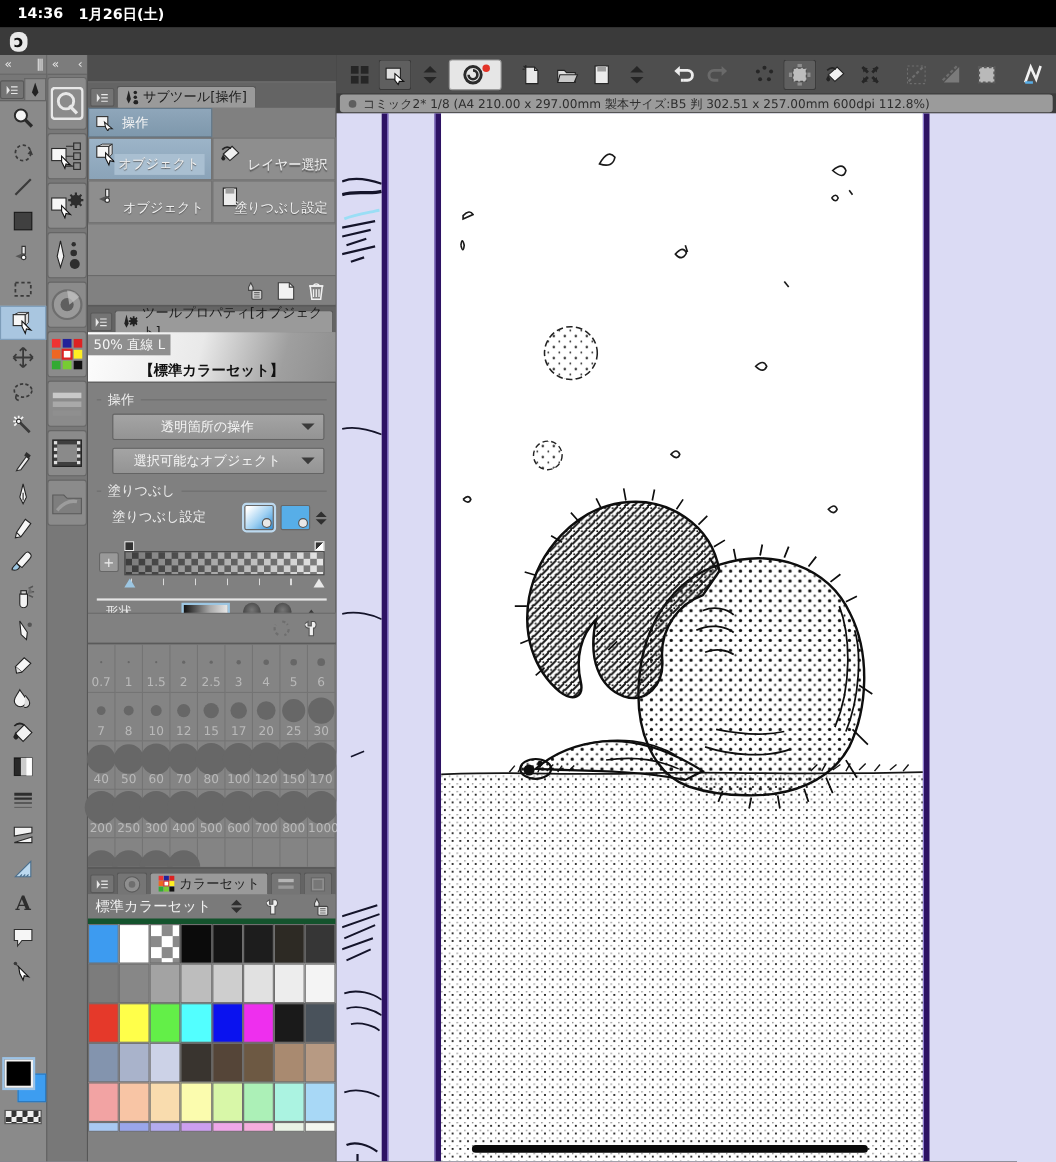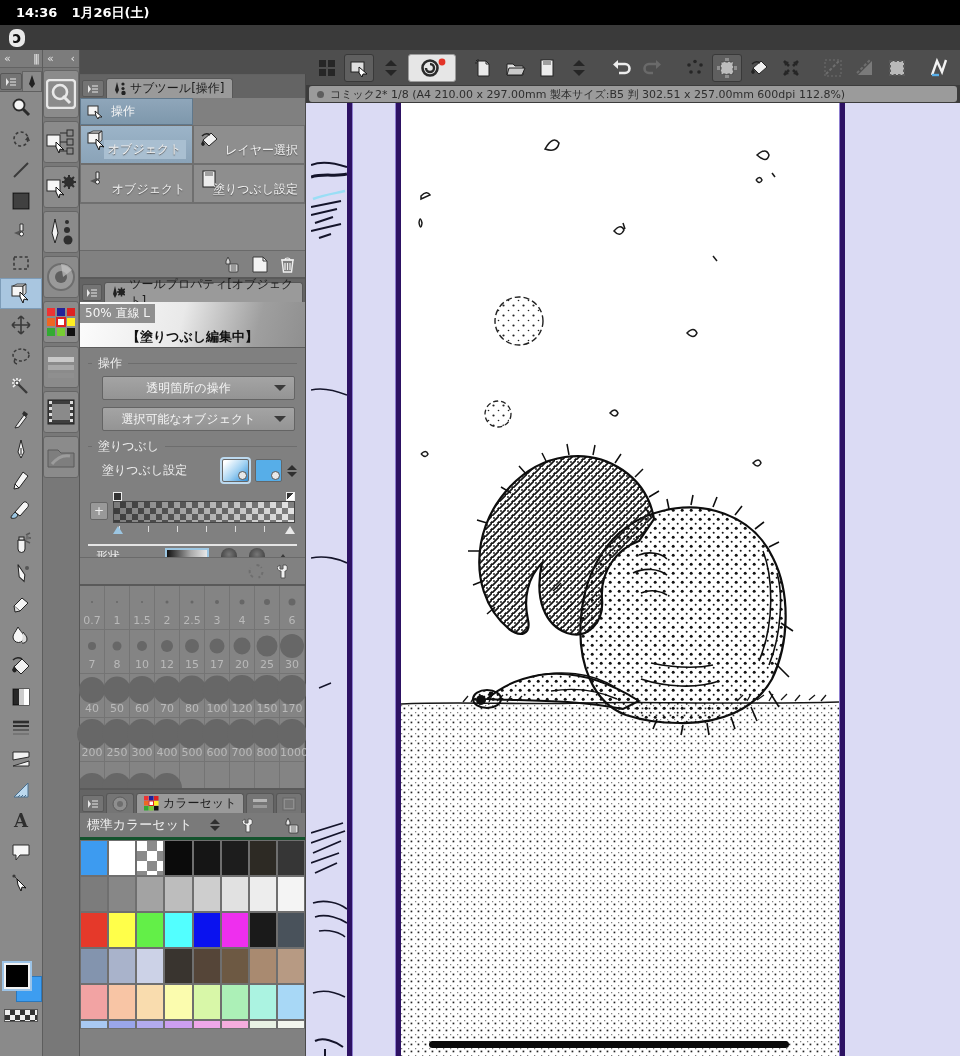--- a/index.html
+++ b/index.html
@@ -111,21 +111,21 @@
   .shape-up { width:0; height:0; border:6px solid transparent; border-bottom:8px solid #3a3a3a; }
 
   
   .bs-grid { display:grid; grid-template-columns:repeat(9,1fr); background:#848484; }
   .bs-cell { height:44px; border-right:1px solid #747474; border-bottom:1px solid #747474; position:relative; }
   .bs-dot { position:absolute; left:50%; top:38%; transform:translate(-50%,-50%); border-radius:50%; background:#676767; }
   .bs-num { position:absolute; left:0; right:0; bottom:2px; text-align:center; color:#b9b9b9; font-size:11px; }
   .bs-part { height:26px; overflow:hidden; }
 
   
-  .cs-preset { height:27px; background:#7a7a7a; border-bottom:3px solid #14532d; display:flex; align-items:center; padding:0 6px;gap:12px; }
+  .cs-preset { height:27px; background:#7a7a7a; border-bottom:5px solid #14532d; display:flex; align-items:center; padding:0 6px;gap:12px; }
   .cs-preset .pname { flex:1; text-align:center; color:#f0f0f0; font-size:13px; }
   .sw-grid { display:grid; grid-template-columns:repeat(8,1fr); }
   .sw { height:36px; border:1px solid #6f6f6f; }
   .sw.checker { background:conic-gradient(#8a8a8a 0 25%,#fff 0 50%,#8a8a8a 0 75%,#fff 0) 0 0/20px 20px; }
   .sw-sliver { height:9px; overflow:hidden; }
   .sw-sliver .sw { height:9px; }
   .cs-foot { height:28px; display:flex; align-items:center; gap:14px; padding:0 10px; background:#818181; }
   .cs-foot .spacer { flex:1; }
 
   
@@ -553,21 +553,21 @@
           <svg width="14" height="13">
               <path d="M3 0 L5 8 L3 12 L1 8 Z" fill="#222"></path>
               <circle cx="9.5" cy="6" r="3" fill="#222"></circle>
               <path d="M9.5 1.5v9 M5 6h9 M6.3 2.8l6.4 6.4 M6.3 9.2l6.4-6.4" stroke="#222" stroke-width="1.6"></path>
             </svg>
           <span>ツールプロパティ[オブジェクト]</span>
         </div>
       </div>
       <div class="tp-preview">
         <span class="tp-badge">50% 直線 L</span>
-        <div class="tp-status">【塗りつぶし編集中】</div>
+        <div class="tp-status">【標準カラーセット】</div>
       </div>
       <div class="tp-body">
         <div class="sec-lab">
             <span>操作</span>
           </div>
         <div id="tp-dropdowns">
             <div class="dropdown">
               <span class="dtext">透明箇所の操作</span>
               <span class="dd-arrow"></span>
             </div>

